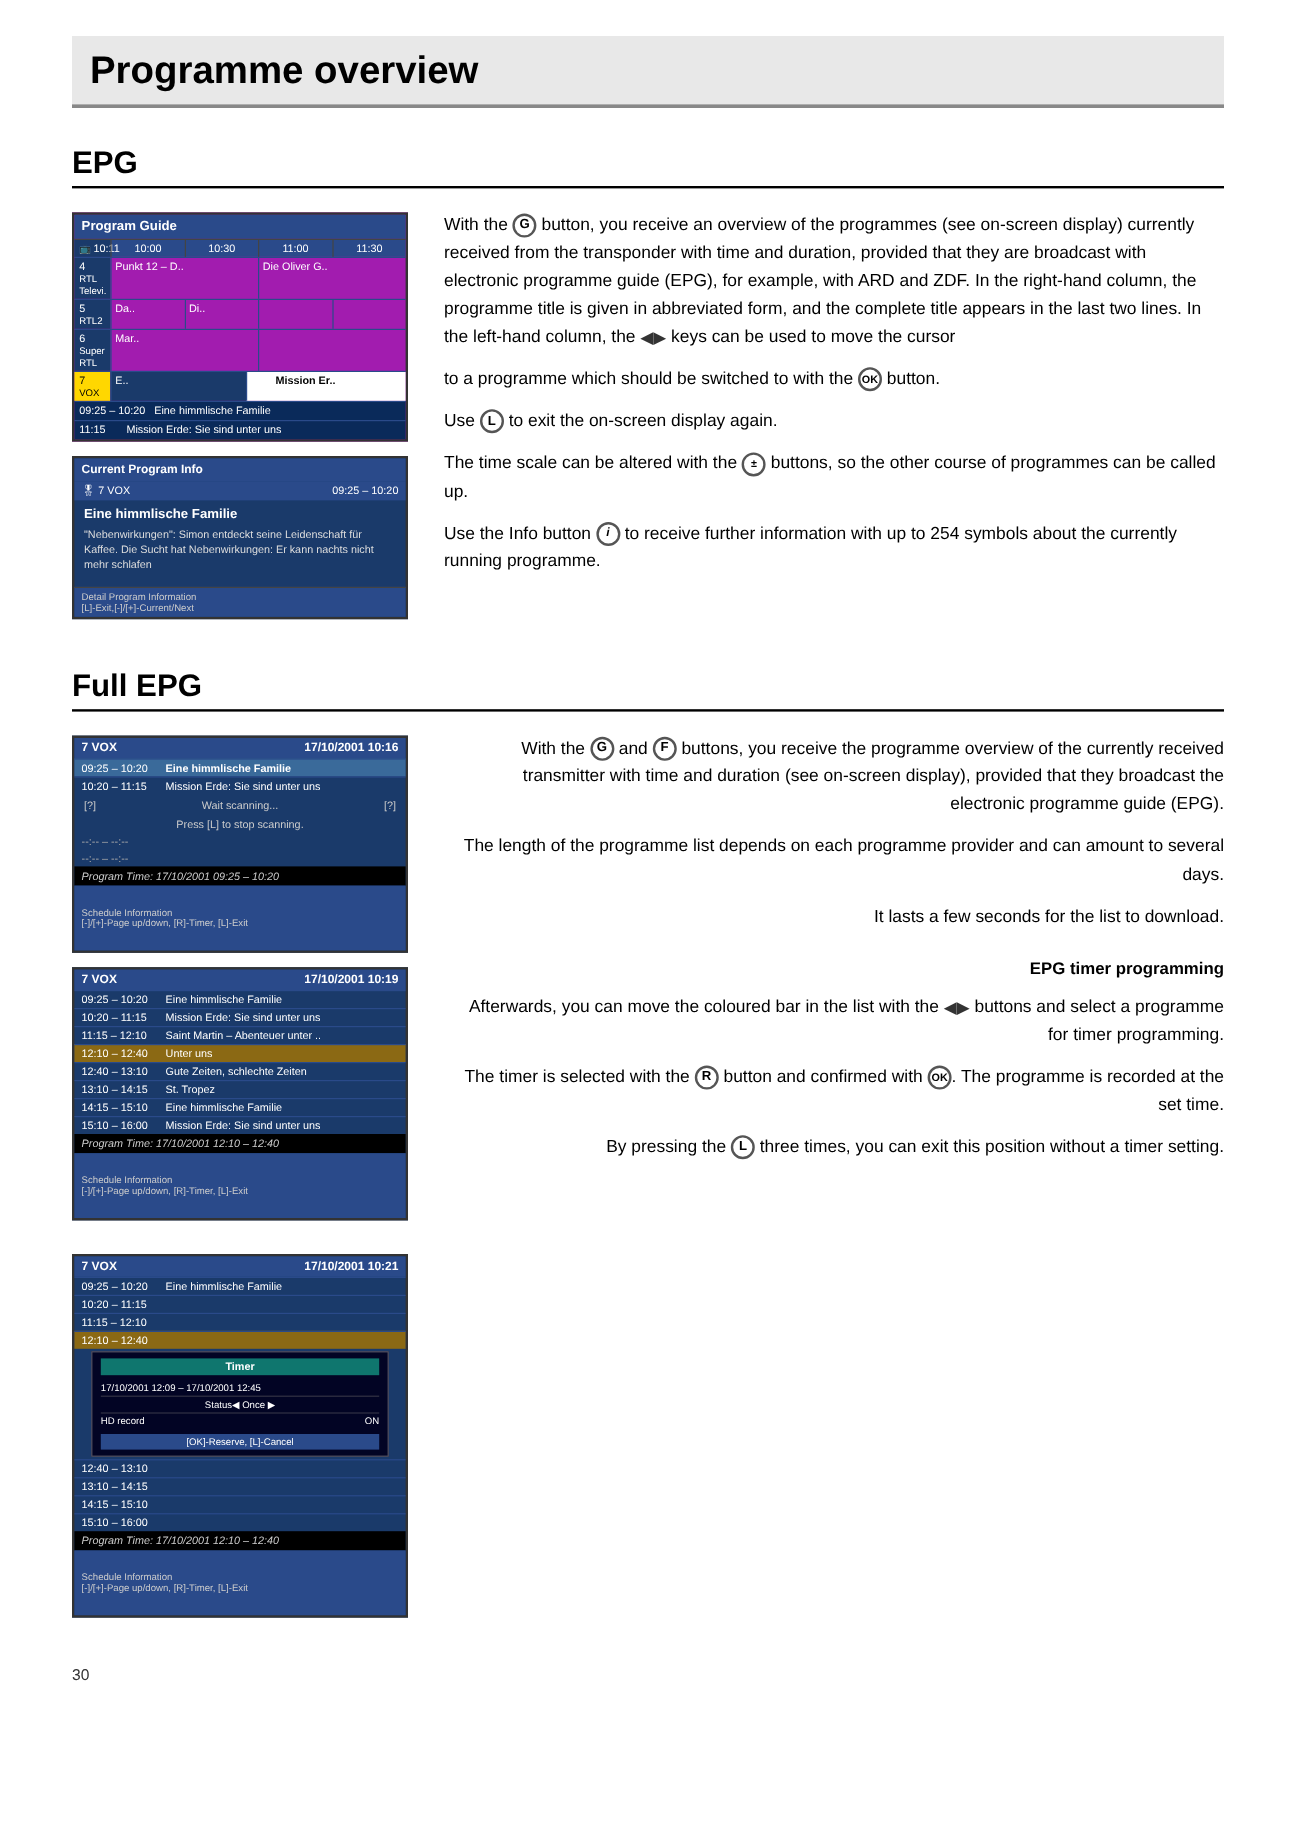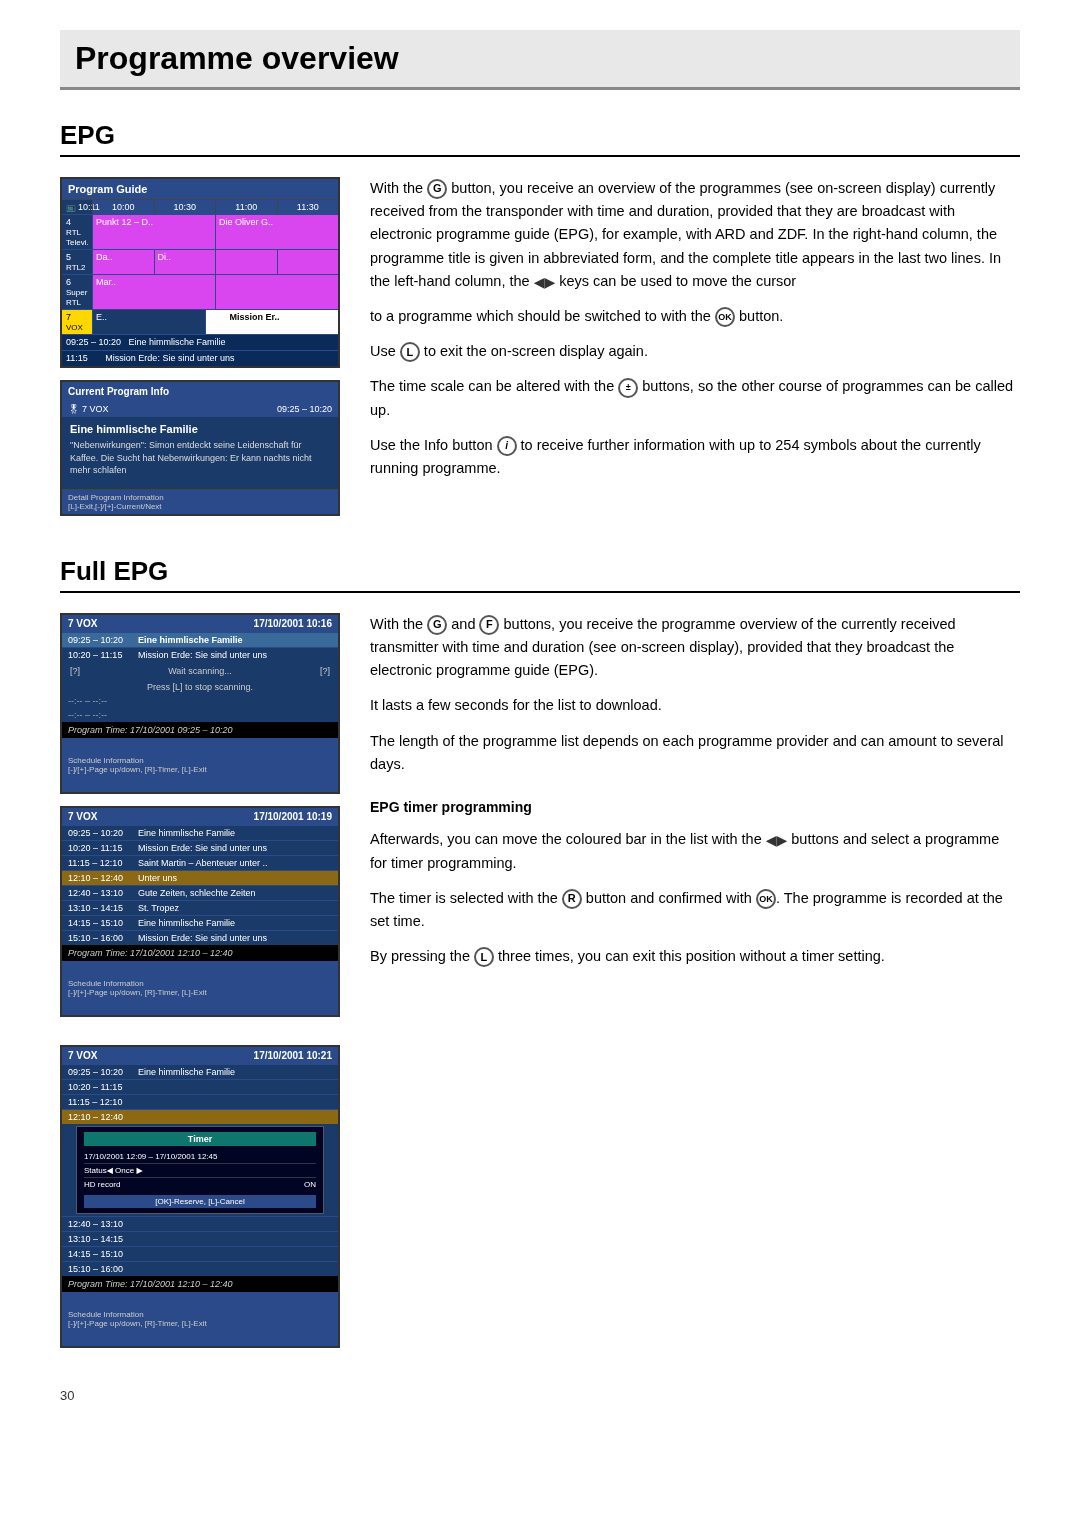--- a/index.html
+++ b/index.html
@@ -49,21 +49,21 @@
       font-size: 14.5px;
       line-height: 1.6;
     }
 
     .text-col p {
       margin-bottom: 12px;
     }
 
     
     .epg-screen {
-      background: #d946ef;
+      background: #a21caf;
       color: #fff;
       font-size: 10px;
       width: 280px;
       border: 2px solid #333;
       margin-bottom: 12px;
     }
 
     .epg-screen .screen-header {
       background: #2a4a8a;
       padding: 4px 6px;
@@ -323,20 +323,21 @@
     }
 
     .full-epg-screens {
       flex: 0 0 280px;
     }
 
     .full-epg-text {
       flex: 1;
       font-size: 14.5px;
       line-height: 1.6;
+      text-align: right;
     }
 
     .full-epg-text p {
       margin-bottom: 12px;
     }
   </style>
 </head>
 <body>
 
 <h1 class="page-title">Programme overview</h1>
@@ -522,22 +523,22 @@
 
     </div>
 
     <div class="full-epg-text">
       <p>
         With the <span class="icon-circle outlined">G</span>
         <span>and</span>
         <span class="icon-circle outlined">F</span>
         buttons, you receive the programme overview of the currently received transmitter with time and duration (see on-screen display), provided that they broadcast the electronic programme guide (EPG).
       </p>
+      <p>The length of the programme list depends on each programme provider and can amount to several days.</p>
       <p>It lasts a few seconds for the list to download.</p>
-      <p>The length of the programme list depends on each programme provider and can amount to several days.</p>
 
       <div class="right-col-sub">
         <h3 class="subsection-title">EPG timer programming</h3>
         <p>
           Afterwards, you can move the coloured bar in the list with the
           <span class="icon-nav">◀▶</span>
           buttons and select a programme for timer programming.
         </p>
         <p>
           The timer is selected with the <span class="icon-circle outlined">R</span>
@@ -573,21 +574,21 @@
       <div class="fepg-row" style="background:#8B6914;">
         <span class="time">12:10 – 12:40</span>
         <span class="prog"></span>
       </div>
 
       <div style="background:rgba(0,0,30,0.92);margin:2px 14px;border:1px solid #556;padding:5px 7px;">
         <div style="background:#0f766e;text-align:center;font-size:9px;padding:2px;margin-bottom:4px;font-weight:bold;color:#fff;">Timer</div>
         <div style="font-size:8px;color:#fff;padding:2px 0;border-bottom:1px solid #334;">
           17/10/2001 12:09 – 17/10/2001 12:45
         </div>
-        <div style="display:flex;justify-content:flex-start;font-size:8px;color:#fff;padding:2px 0;border-bottom:1px solid #334;">
+        <div style="display:flex;justify-content:center;font-size:8px;color:#fff;padding:2px 0;border-bottom:1px solid #334;">
           <span>Status</span>
           <span>◀ Once ▶</span>
         </div>
         <div style="display:flex;justify-content:space-between;font-size:8px;color:#fff;padding:2px 0;">
           <span>HD record</span>
           <span>ON</span>
         </div>
         <div style="background:#2a4a8a;text-align:center;font-size:8px;padding:2px;margin-top:4px;color:#fff;">[OK]-Reserve, [L]-Cancel</div>
       </div>
       <div class="fepg-row">

